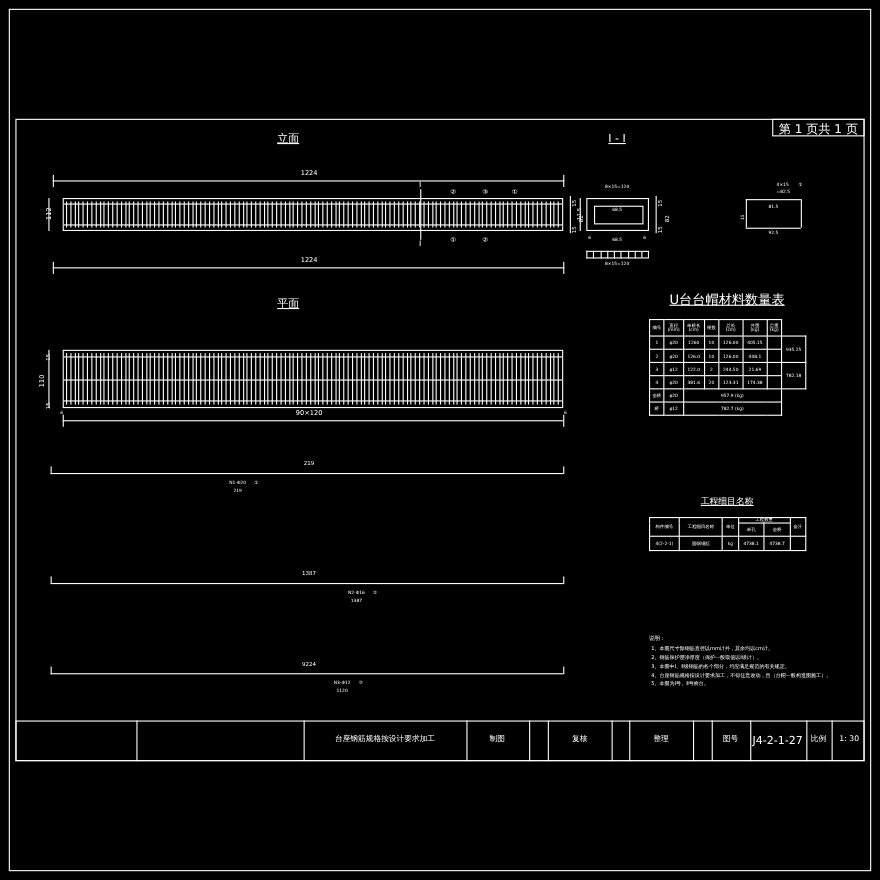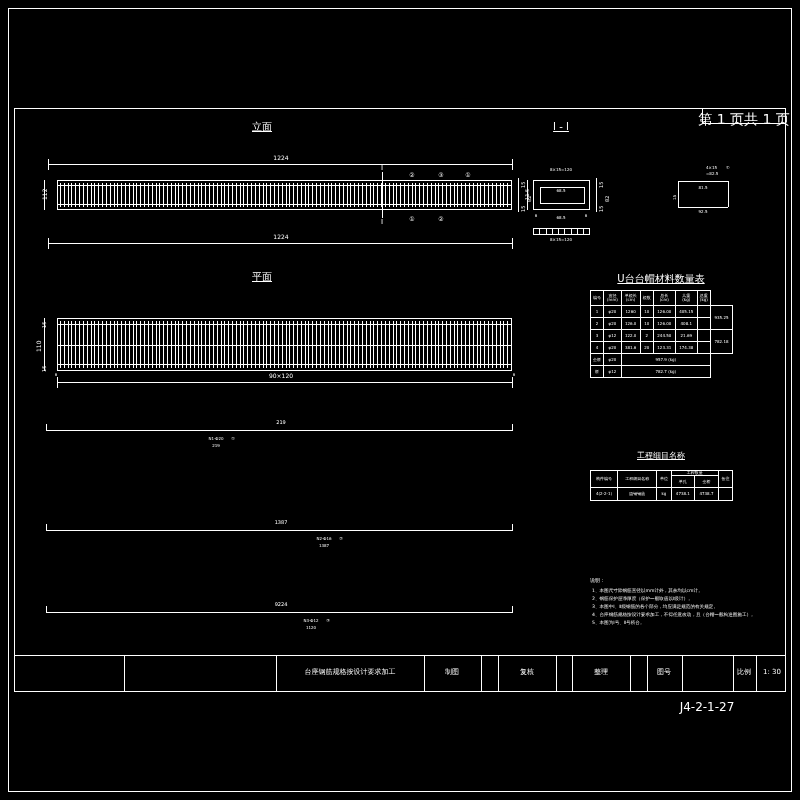--- a/index.html
+++ b/index.html
@@ -27,21 +27,21 @@
 </style>
 </head>
 <body>
 
 <div id="sheet">
 
   <div class="frame" style="left:8px;top:8px;width:784px;height:784px;"></div>
   <div class="frame" style="left:14px;top:108px;width:772px;height:584px;"></div>
 
   <div class="frame" style="left:702px;top:108px;width:84px;height:16px;"></div>
-  <div class="txt c" style="left:744px;top:112px;font-size:14px;">第 1 页共 1 页</div>
+  <div class="txt c" style="left:744px;top:112px;font-size:11px;">第 1 页共 1 页</div>
 
   <div class="txt c u" style="left:262px;top:122px;font-size:10px;">立面</div>
 
   <div class="gridbox" style="left:57px;top:180px;width:455px;height:30px;">
     <div class="hatch" style="left:2px;top:2px;right:2px;bottom:2px;" id="elev-hatch">
         <i style="left:0.00px"></i>
         <i style="left:3.82px"></i>
         <i style="left:7.64px"></i>
         <i style="left:11.47px"></i>
         <i style="left:15.29px"></i>
@@ -392,21 +392,21 @@
   <div class="txt c" style="left:341px;top:537px;font-size:4px;">②</div>
 
   <div class="ln hl" style="left:46px;top:612px;width:466px;"></div>
   <div class="ln vl" style="left:46px;top:606px;height:7px;"></div>
   <div class="ln vl" style="left:512px;top:606px;height:7px;"></div>
   <div class="txt c" style="left:281px;top:602px;font-size:5px;">9224</div>
   <div class="txt c" style="left:311px;top:619px;font-size:4px;">N3-Φ12</div>
   <div class="txt c" style="left:311px;top:626px;font-size:4px;">1120</div>
   <div class="txt c" style="left:328px;top:619px;font-size:4px;">③</div>
 
-  <div class="txt c u" style="left:661px;top:274px;font-size:10px;">U台台帽材料数量表</div>
+  <div class="txt c u" style="left:661px;top:266px;font-size:12px;">U台台帽材料数量表</div>
   <table class="t" id="mat-table" style="left:590px;top:290px;width:143px;font-size:4px;">
       <tbody>
         <tr>
           <th style="height:14px">编号</th>
           <th style="height:14px">直径<br>(mm)</th>
           <th style="height:14px">单根长<br>(cm)</th>
           <th style="height:14px">根数</th>
           <th style="height:14px">总长<br>(cm)</th>
           <th style="height:14px">共重<br>(kg)</th>
           <th style="height:14px">总重<br>(kg)</th>
@@ -508,17 +508,17 @@
   <div class="ln vl" style="left:647px;top:655px;height:37px;"></div>
   <div class="ln vl" style="left:682px;top:655px;height:37px;"></div>
   <div class="ln vl" style="left:733px;top:655px;height:37px;"></div>
   <div class="ln vl" style="left:756px;top:655px;height:37px;"></div>
 
   <div class="txt c" style="left:350px;top:669px;font-size:7px;">台座钢筋规格按设计要求加工</div>
   <div class="txt c" style="left:452px;top:669px;font-size:7px;">制图</div>
   <div class="txt c" style="left:527px;top:669px;font-size:7px;">复核</div>
   <div class="txt c" style="left:601px;top:669px;font-size:7px;">整理</div>
   <div class="txt c" style="left:664px;top:669px;font-size:7px;">图号</div>
-  <div class="txt c" style="left:707px;top:669px;font-size:12px;margin-top:32px;">J4-2-1-27</div>
+  <div class="txt c" style="left:707px;top:669px;font-size:10px;">J4-2-1-27</div>
   <div class="txt c" style="left:744px;top:669px;font-size:7px;">比例</div>
   <div class="txt c" style="left:772px;top:669px;font-size:7px;">1: 30</div>
 
 </div>
 
 </body></html>

